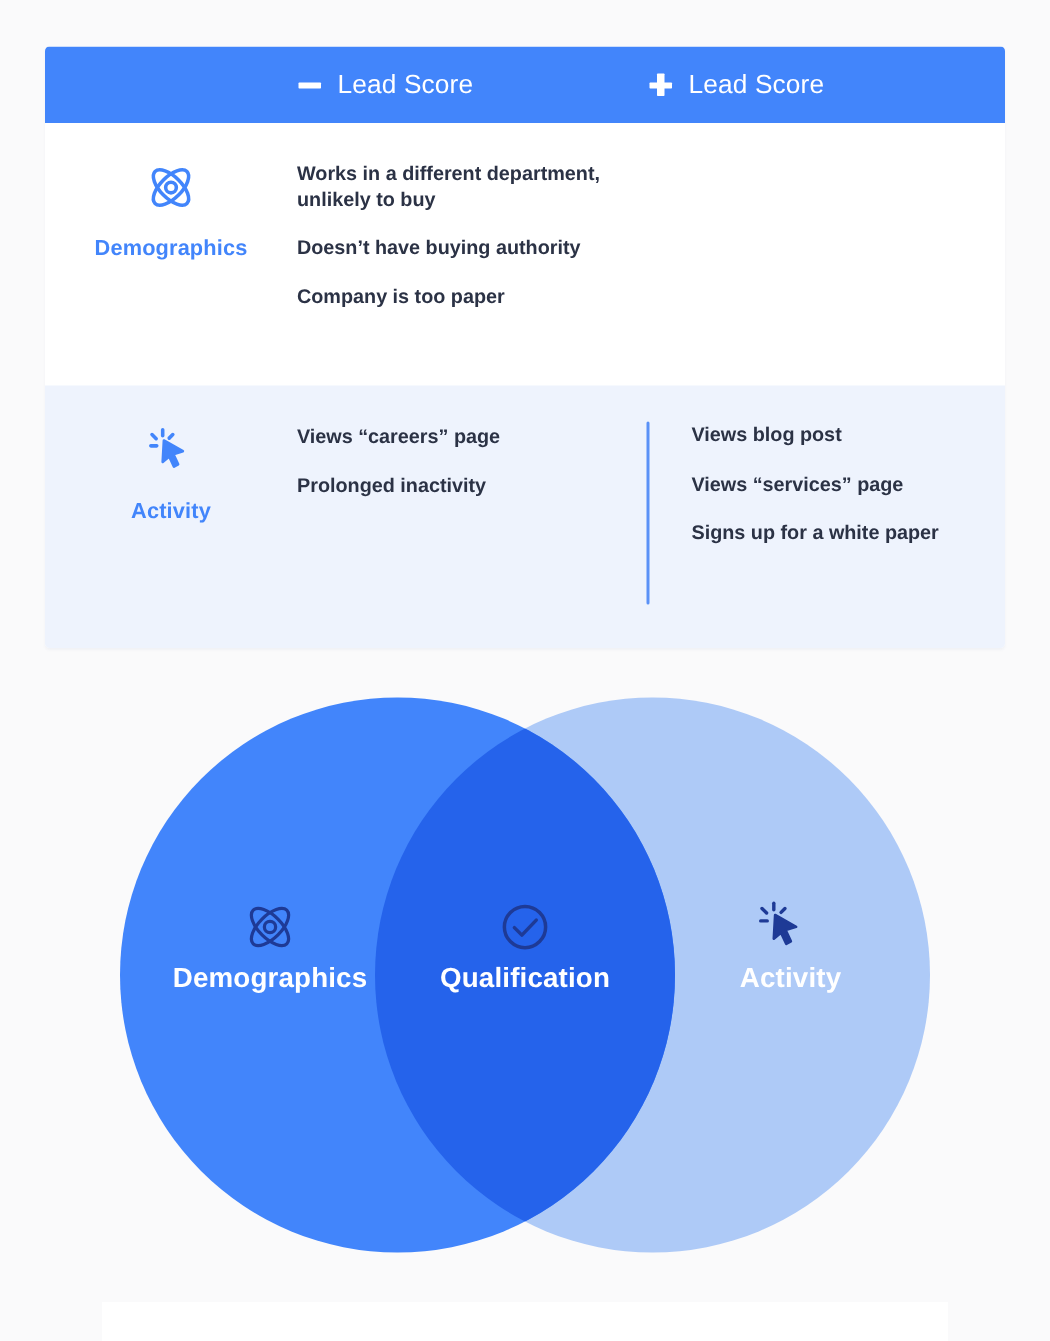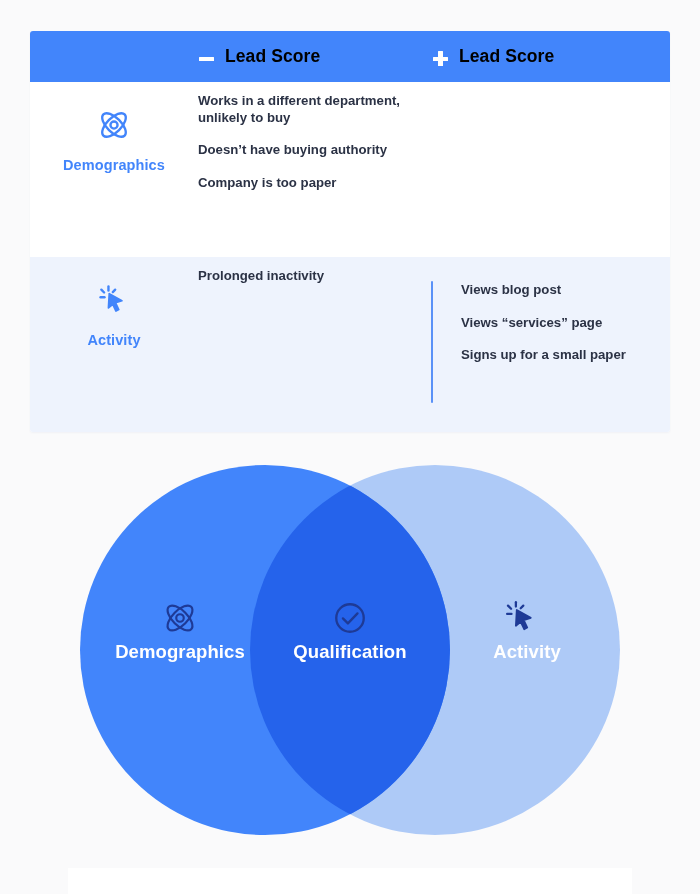--- a/index.html
+++ b/index.html
@@ -29,23 +29,23 @@
 
   .card-header {
     height: 51px;
     background: #4285fb;
     display: flex;
     align-items: center;
     position: relative;
   }
   .header-cell {
     display: flex;
-    align-items: flex-end;
-    color: #000000;
-    font-weight: bold;
+    align-items: center;
+    color: #ffffff;
+    font-weight: normal;
     font-size: 17.5px;
     letter-spacing: 0.1px;
   }
   .header-cell.neg { position: absolute; left: 168px; }
   .header-cell.pos { position: absolute; left: 402px; }
 
   .sign-icon {
     display: inline-block;
     position: relative;
     width: 17px;
@@ -106,21 +106,21 @@
     letter-spacing: 0.1px;
   }
 
   .row-col {
     position: relative;
     box-sizing: border-box;
   }
   .row-col.left-col {
     width: 233px;
     flex: 0 0 233px;
-    padding-top: 11px;
+    padding-top: 26px;
   }
   .row-col.right-col {
     flex: 1 1 auto;
     padding-top: 25px;
     padding-left: 30px;
   }
   .divider {
     position: absolute;
     left: 0px;
     top: 24px;
@@ -228,27 +228,28 @@
           <path d="M18 16 L34 25 L26 27.5 L30 36 L26.5 38 L22.5 29.5 L17 34 Z" fill="#4285fb" stroke="#4285fb" stroke-width="2.2"></path>
           <path d="M17 7 L17 12"></path>
           <path d="M8 11 L11.5 14.5"></path>
           <path d="M7 20.5 L12 20.5"></path>
           <path d="M25.5 11 L22.5 14"></path>
         </svg>
       </span>
       <span class="cat-name">Activity</span>
     </div>
     <div class="row-col left-col">
+      <div class="item">Views “careers” page</div>
       <div class="item">Prolonged inactivity</div>
     </div>
     <div class="row-col right-col">
       <span class="divider"></span>
       <div class="item">Views blog post</div>
       <div class="item">Views “services” page</div>
-      <div class="item">Signs up for a small paper</div>
+      <div class="item">Signs up for a white paper</div>
     </div>
   </div>
 </div>
 
 <div class="venn">
   <svg width="700" height="390" viewBox="0 0 700 390">
     <defs>
       <clipPath id="clip-left">
         <circle cx="265" cy="195" r="185"></circle>
       </clipPath>

